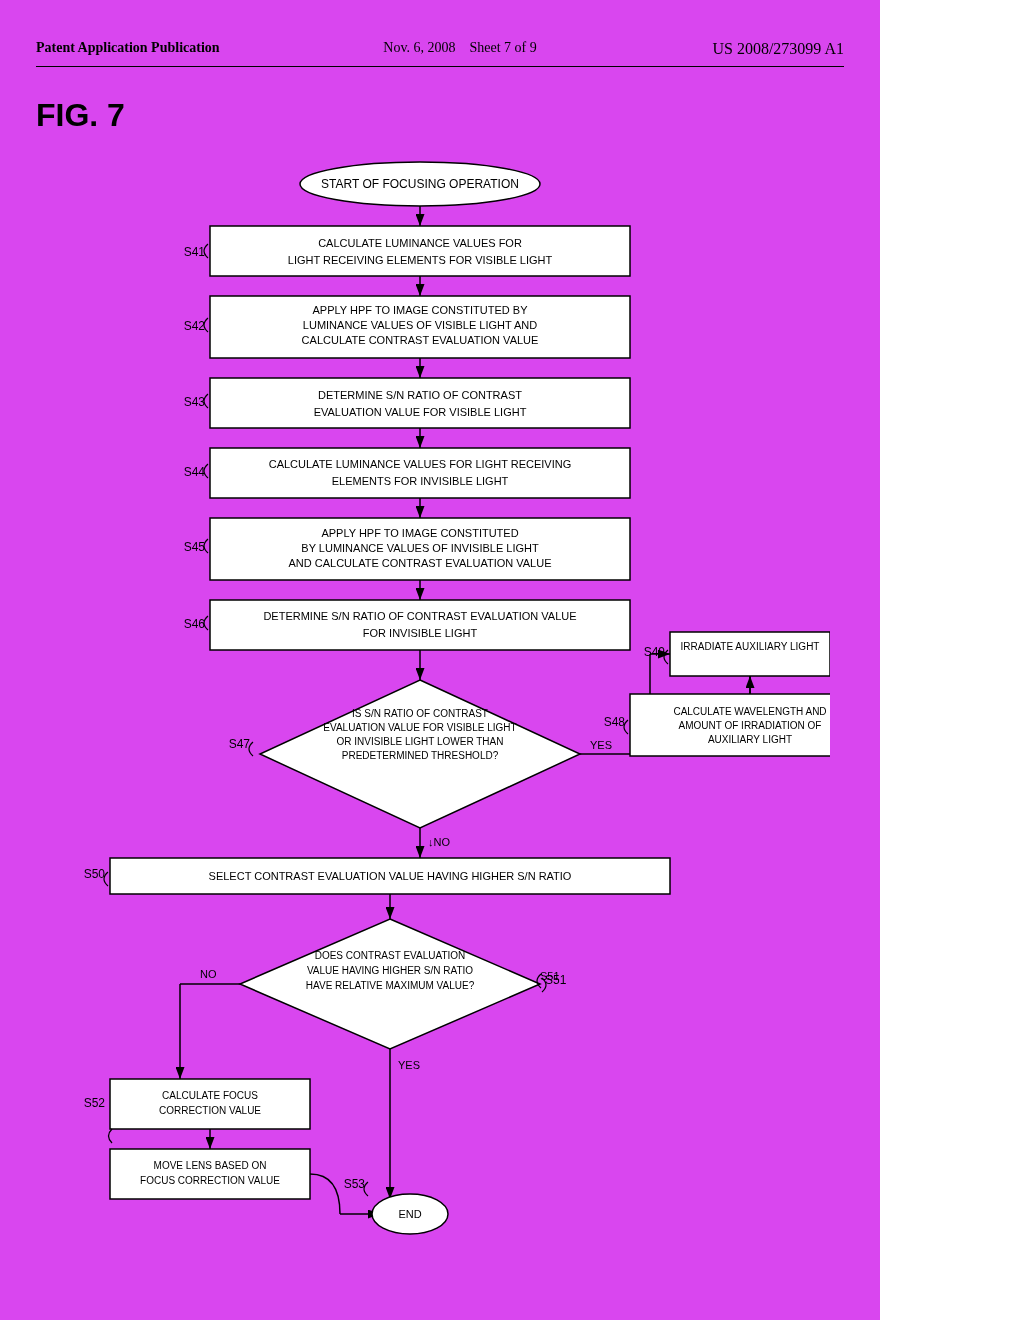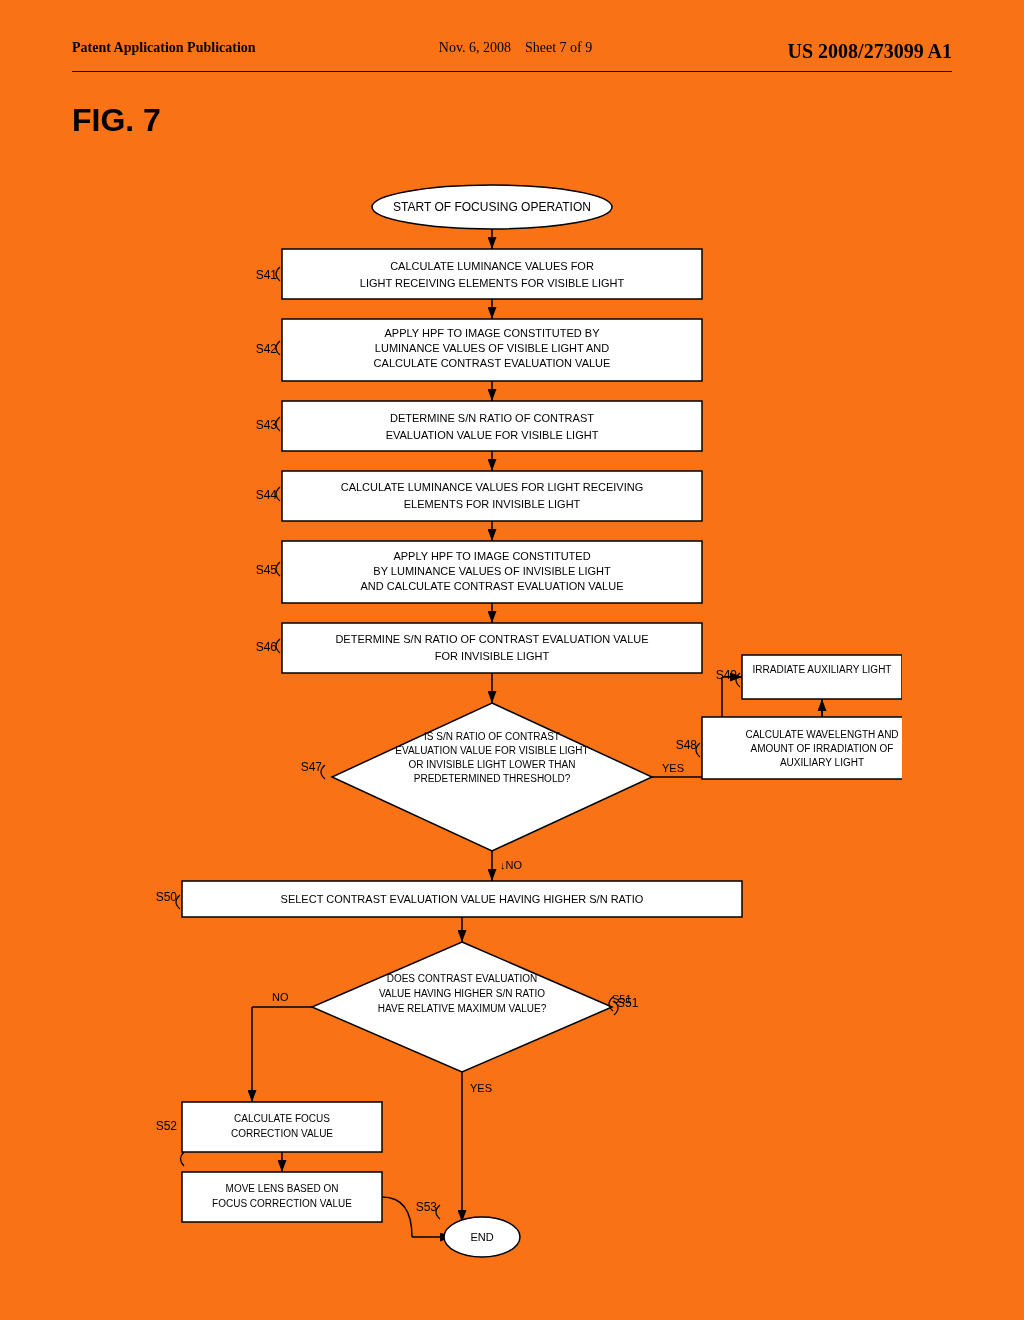--- a/index.html
+++ b/index.html
@@ -6,24 +6,24 @@
     body {
       background: #fff;
       font-family: 'Times New Roman', Times, serif;
       width: 1024px;
       min-height: 1320px;
       position: relative;
       overflow-x: hidden;
     }
 
     .page {
-      width: 1024px;
+      width: 880px;
       min-height: 1320px;
-      background: #f97316;
-      padding: 40px 72px;
+      background: #d946ef;
+      padding: 40px 36px;
       position: relative;
     }
 
     .header {
       display: flex;
       justify-content: space-between;
       align-items: flex-start;
       border-bottom: 1px solid #000;
       padding-bottom: 8px;
       margin-bottom: 30px;
@@ -33,29 +33,29 @@
       font-size: 14px;
       font-weight: bold;
     }
 
     .header-center {
       font-size: 14px;
       text-align: right;
     }
 
     .header-right {
-      font-size: 20px;
-      font-weight: bold;
+      font-size: 16px;
+      font-weight: normal;
       margin-left: 12px;
     }
 
     .fig-label {
       font-size: 32px;
       font-weight: bold;
-      margin-bottom: 28px;
+      margin-bottom: 10px;
       font-family: Arial, sans-serif;
     }
 
     
     .chart-svg {
       display: block;
       margin: 0 auto;
     }
   </style>
 </head>

